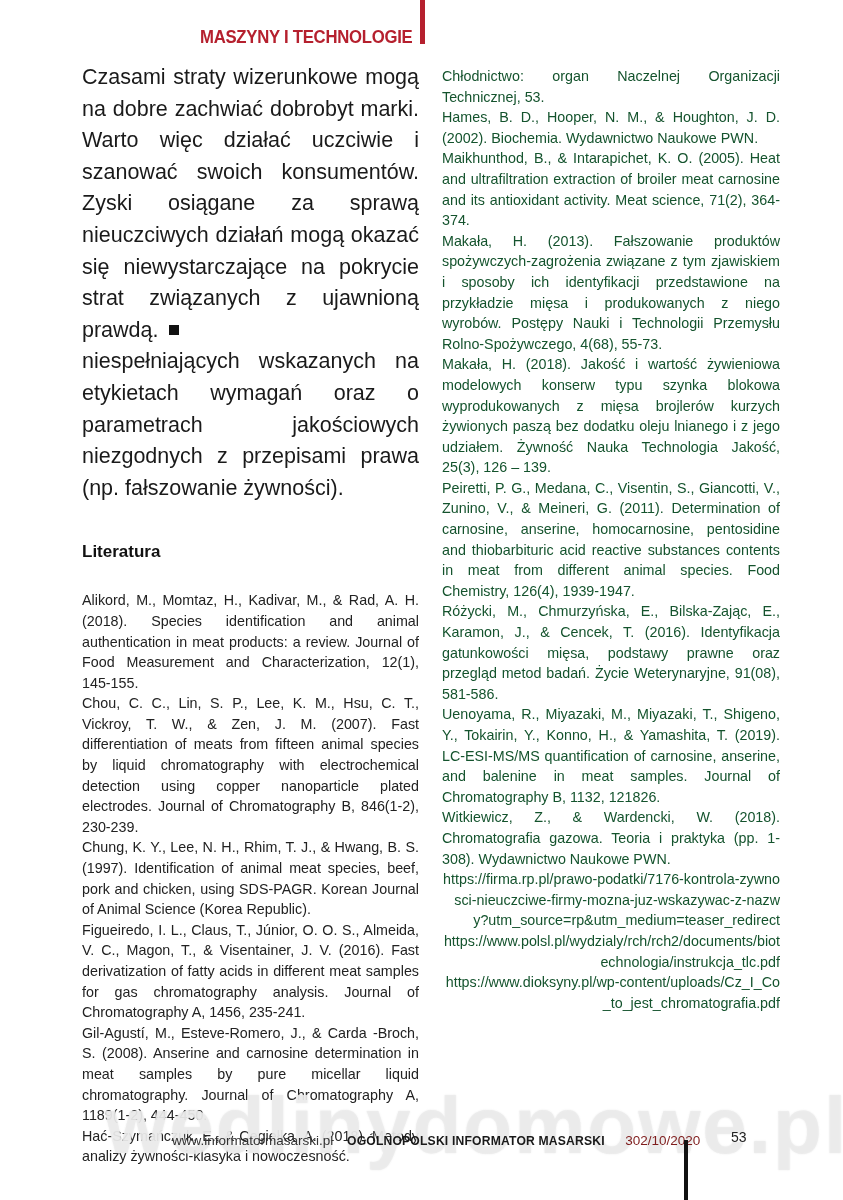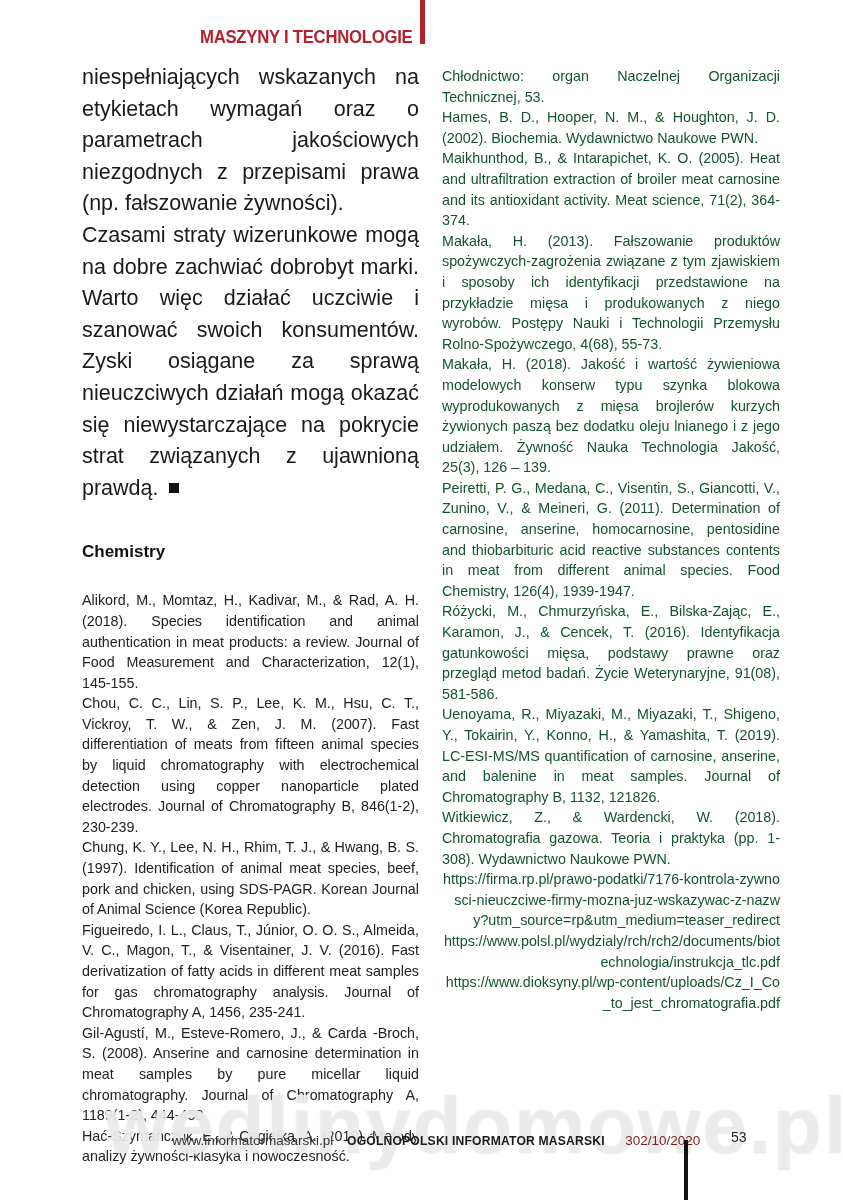--- a/index.html
+++ b/index.html
@@ -28,24 +28,24 @@
   .footer-bar { position:absolute; left:684px; top:1140px; width:4px; height:60px; background:#111; }
   .page-number { position:absolute; left:731px; top:1129px; font-size:14px; color:#222; }
 </style>
 </head>
 <body>
 
 <div class="header-section">MASZYNY I TECHNOLOGIE</div>
 <div class="header-bar"></div>
 
 <div class="col-left">
+  <p class="body-text"><span>Czasami straty wizerunkowe mogą na dobre zachwiać dobrobyt marki. Warto więc działać uczciwie i szanować swoich konsumentów. Zyski osiągane za sprawą nieuczciwych działań mogą okazać się niewystarczające na pokrycie strat związanych z ujawnioną prawdą.</span><span class="end-mark"></span></p>
   <p class="body-text">niespełniających wskazanych na etykietach wymagań oraz o parametrach jakościowych niezgodnych z przepisami prawa (np. fałszowanie żywności).</p>
-  <p class="body-text"><span>Czasami straty wizerunkowe mogą na dobre zachwiać dobrobyt marki. Warto więc działać uczciwie i szanować swoich konsumentów. Zyski osiągane za sprawą nieuczciwych działań mogą okazać się niewystarczające na pokrycie strat związanych z ujawnioną prawdą.</span><span class="end-mark"></span></p>
 
-  <h3 class="lit-title">Chemistry</h3>
+  <h3 class="lit-title">Literatura</h3>
 
   <ul class="refs">
     <li>Alikord, M., Momtaz, H., Kadivar, M., &amp; Rad, A. H. (2018). Species identification and animal authentication in meat products: a review. Journal of Food Measurement and Characterization, 12(1), 145-155.</li>
     <li>Chou, C. C., Lin, S. P., Lee, K. M., Hsu, C. T., Vickroy, T. W., &amp; Zen, J. M. (2007). Fast differentiation of meats from fifteen animal species by liquid chromatography with electrochemical detection using copper nanoparticle plated electrodes. Journal of Chromatography B, 846(1-2), 230-239.</li>
     <li>Chung, K. Y., Lee, N. H., Rhim, T. J., &amp; Hwang, B. S. (1997). Identification of animal meat species, beef, pork and chicken, using SDS-PAGR. Korean Journal of Animal Science (Korea Republic).</li>
     <li>Figueiredo, I. L., Claus, T., Júnior, O. O. S., Almeida, V. C., Magon, T., &amp; Visentainer, J. V. (2016). Fast derivatization of fatty acids in different meat samples for gas chromatography analysis. Journal of Chromatography A, 1456, 235-241.</li>
     <li>Gil-Agustí, M., Esteve-Romero, J., &amp; Carda -Broch, S. (2008). Anserine and carnosine determination in meat samples by pure micellar liquid chromatography. Journal of Chromatography A, 1189(1-2), 444-450.</li>
     <li>Hać-Szymańczuk, E., &amp; Cegiełka, A. (2018). Metody analizy żywności-klasyka i nowoczesność.</li>
   </ul>
 </div>

